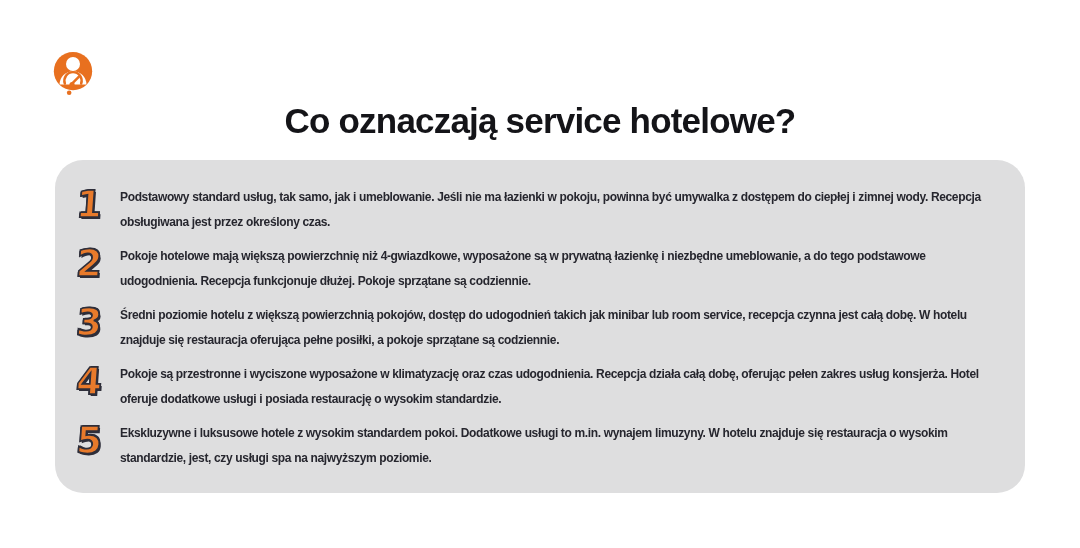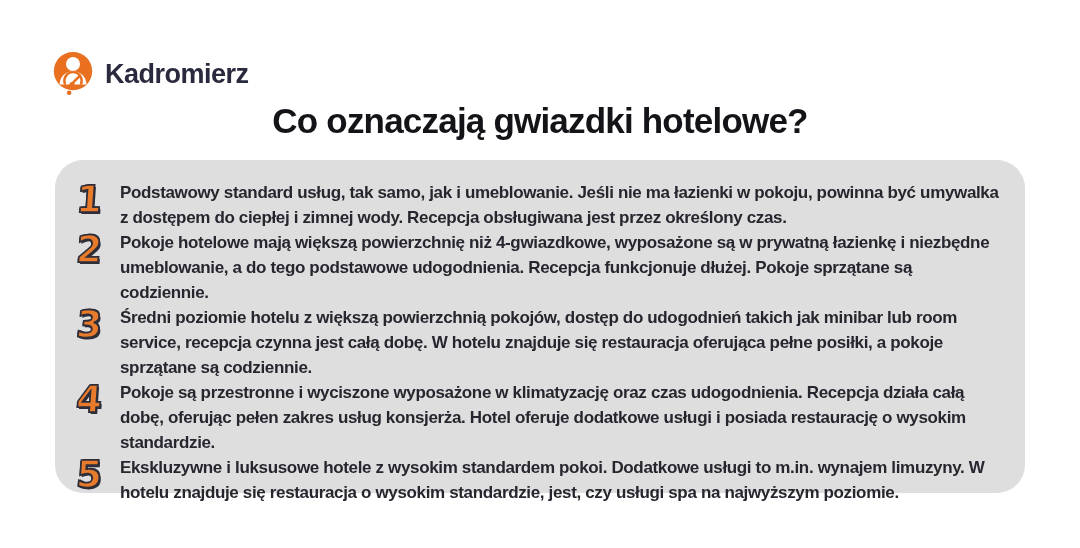--- a/index.html
+++ b/index.html
@@ -66,44 +66,43 @@
     -webkit-text-stroke: 1.6px #2E2E3A;
     text-shadow:
       1.5px 1.5px 0 #2E2E3A,
       -1px 1px 0 #2E2E3A,
       1px -1px 0 #2E2E3A;
     transform: skewX(-4deg) translateY(-3px);
   }
   .item-text {
     flex: 1;
     max-width: 908px;
-    font-size: 17px;
+    font-size: 12px;
     line-height: 25px;
     font-weight: 700;
     color: #26262E;
     letter-spacing: -0.35px;
   }
 </style>
 </head>
 <body>
 
 <div class="header">
   <svg class="logo-mark" viewBox="0 0 48 50" aria-hidden="true">
     <circle cx="24" cy="22" r="20" fill="#E8701F"></circle>
     <circle cx="24" cy="14.5" r="7.3" fill="#ffffff"></circle>
     <path d="M10 36 a14 14 0 0 1 28 0 Z" fill="#ffffff"></path>
     <path d="M15.5 35 A 9 9 0 1 1 32.5 35" fill="none" stroke="#E8701F" stroke-width="2.6" stroke-linecap="round"></path>
     <line x1="23.5" y1="34.5" x2="30" y2="28" stroke="#E8701F" stroke-width="2.6" stroke-linecap="round"></line>
     <circle cx="23" cy="36" r="2.7" fill="#E8701F"></circle>
     <circle cx="20" cy="44.5" r="2.4" fill="#E8701F"></circle>
   </svg>
-  <span class="brand">Kadromierz</span>
 </div>
 
-<div class="title">Co oznaczają gwiazdki hotelowe?</div>
+<div class="title">Co oznaczają service hotelowe?</div>
 
 <div class="panel">
   <div class="item">
     <span class="num">1</span>
     <span class="item-text">Podstawowy standard usług, tak samo, jak i umeblowanie. Jeśli nie ma łazienki w pokoju, powinna być umywalka z dostępem do ciepłej i zimnej wody. Recepcja obsługiwana jest przez określony czas.</span>
   </div>
   <div class="item">
     <span class="num">2</span>
     <span class="item-text">Pokoje hotelowe mają większą powierzchnię niż 4-gwiazdkowe, wyposażone są w prywatną łazienkę i niezbędne umeblowanie, a do tego podstawowe udogodnienia. Recepcja funkcjonuje dłużej. Pokoje sprzątane są codziennie.</span>
   </div>

